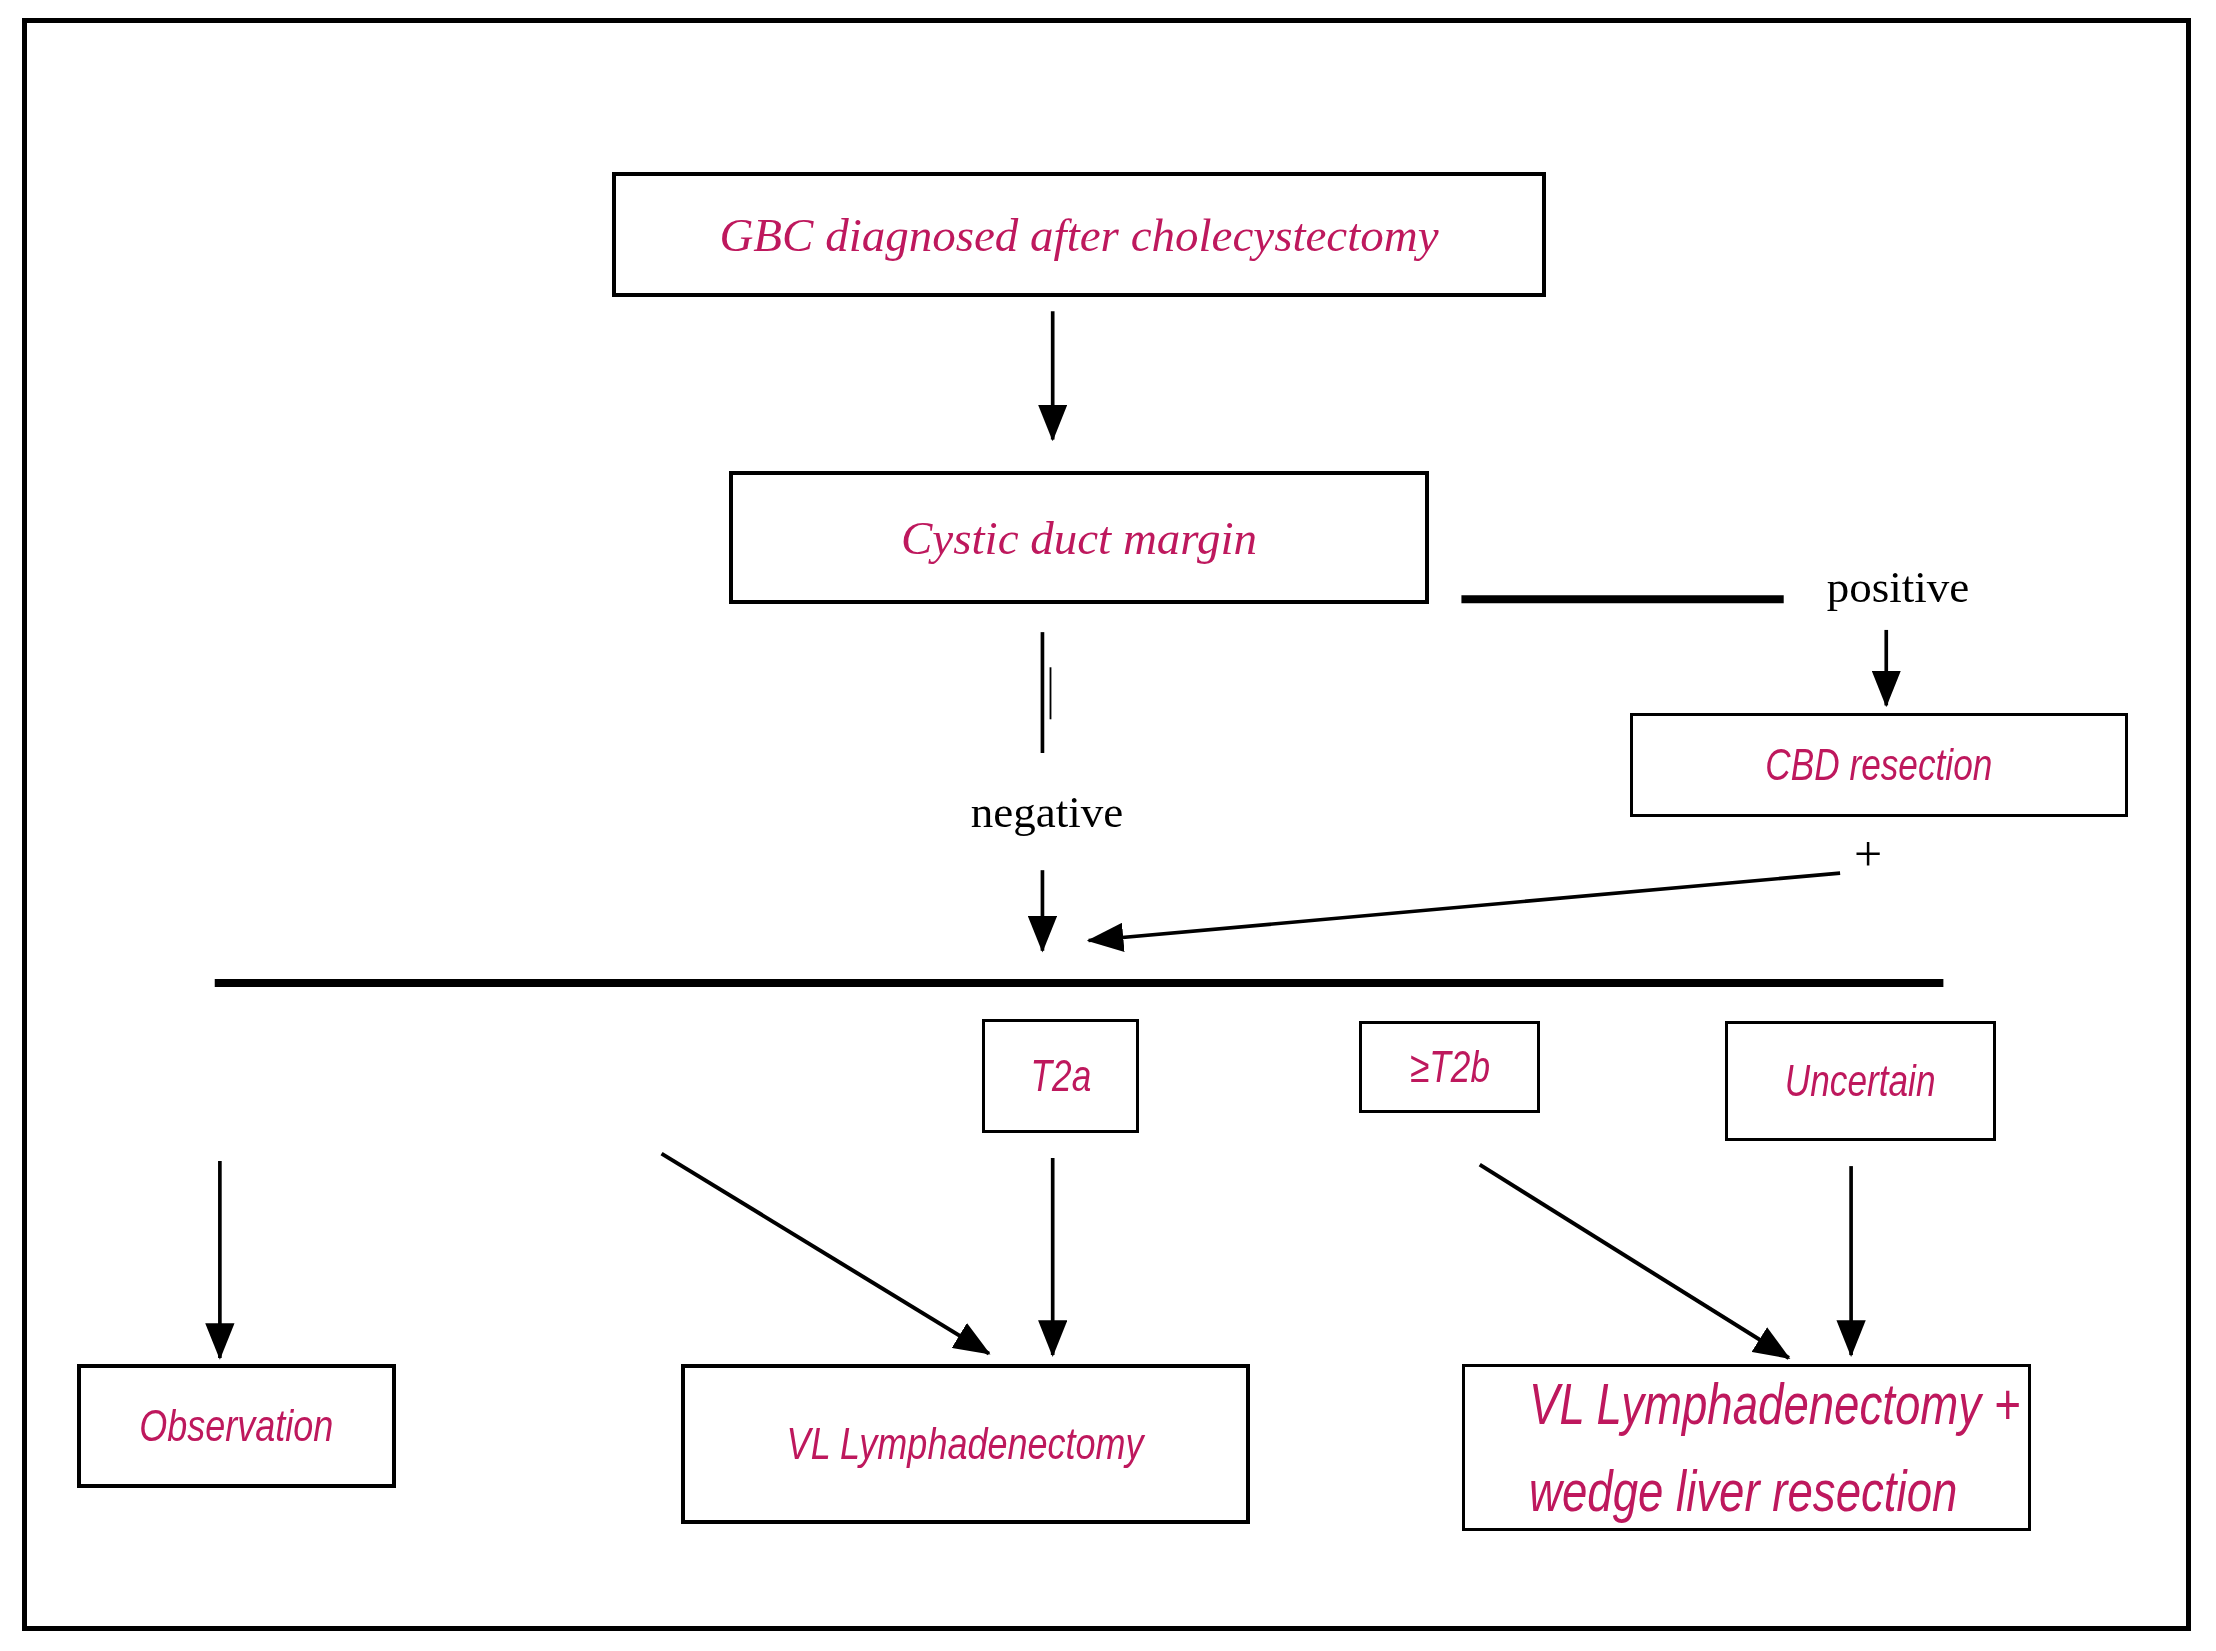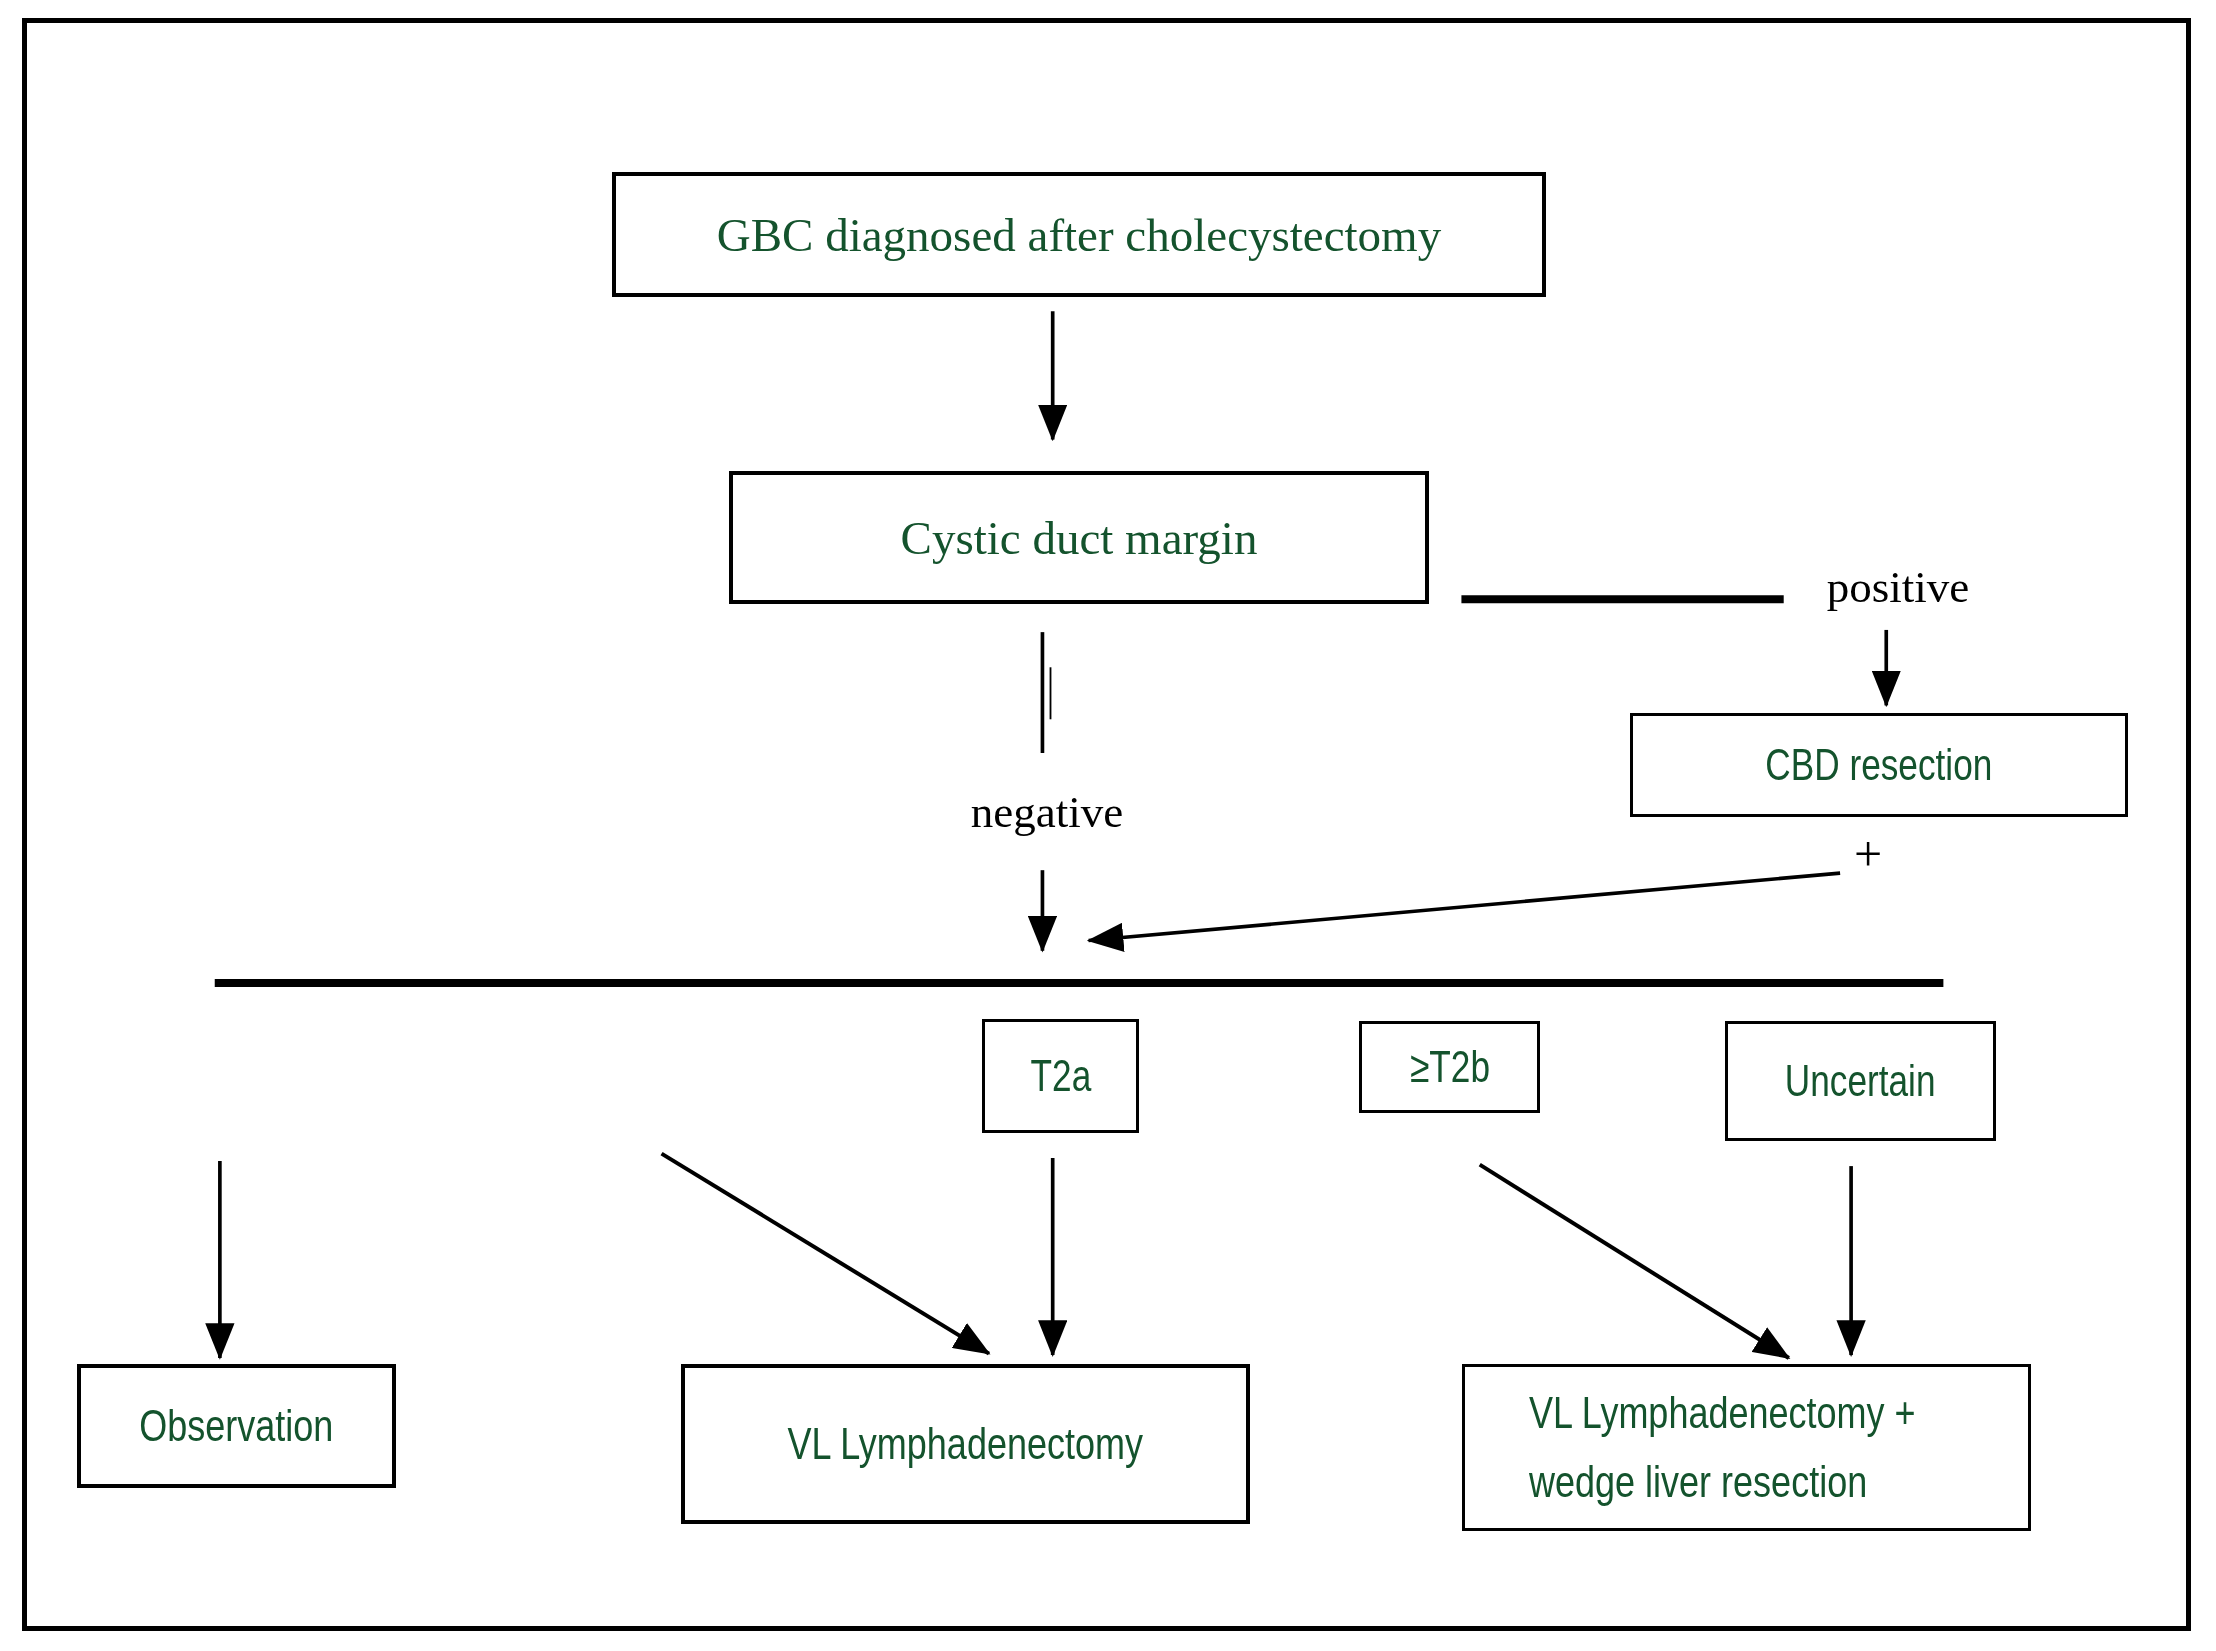--- a/index.html
+++ b/index.html
@@ -28,22 +28,23 @@
     width:2216px; height:1651px;
   }
   .node{
     position:absolute;
     background:#ffffff;
     border:4.4px solid #000000;
     box-sizing:border-box;
     display:flex;
     align-items:center;
     justify-content:center;
-    color:#14532d;
+    color:#be185d;
     white-space:nowrap;
+    font-style:italic;
   }
   .serif{
     font-family:"Liberation Serif", serif;
     font-size:47px;
   }
   .cond{
     font-family:"Liberation Sans", sans-serif;
     font-size:44px;
   }
   .cond .sq{
@@ -67,21 +68,21 @@
   #node-cystic     { left:729px;  top:471px;  width:700px;  height:133px; }
   #node-cbd        { left:1630px; top:713px;  width:498px;  height:104px; border-width:3.7px; }
   #node-t1a        { left:125px;  top:1017px; width:155px;  height:119px; border-width:3.7px; }
   #node-t1b        { left:571px;  top:1021px; width:170px;  height:116px; border-width:3.7px; }
   #node-t2a        { left:982px; top:1019px; width:157px;  height:114px; border-width:3.7px; }
   #node-t2b        { left:1359px; top:1021px; width:181px;  height:92px; border-width:3.7px; }
   #node-uncertain  { left:1725px; top:1021px; width:271px;  height:120px; border-width:3.7px; }
   #node-observation{ left:77px;  top:1364px; width:319px;  height:124px; font-size:45px; }
   #node-vl         { left:681px;  top:1364px; width:569px;  height:160px; font-size:45px; }
   #node-vlw        { left:1462px; top:1364px; width:569px;  height:167px; border-width:3.7px;
-                     font-size:45px;
+                     font-size:57px;
                      flex-direction:column;
                      align-items:flex-start;
                      justify-content:center;
                      padding-left:64px;
                      line-height:1.52; }
   #node-vlw .sq{ transform-origin:left center; }
 
   
   #label-positive { left:1788px; top:557px;  width:220px; height:59px; }
   #label-negative { left:952px; top:782px; width:190px; height:59px; }

